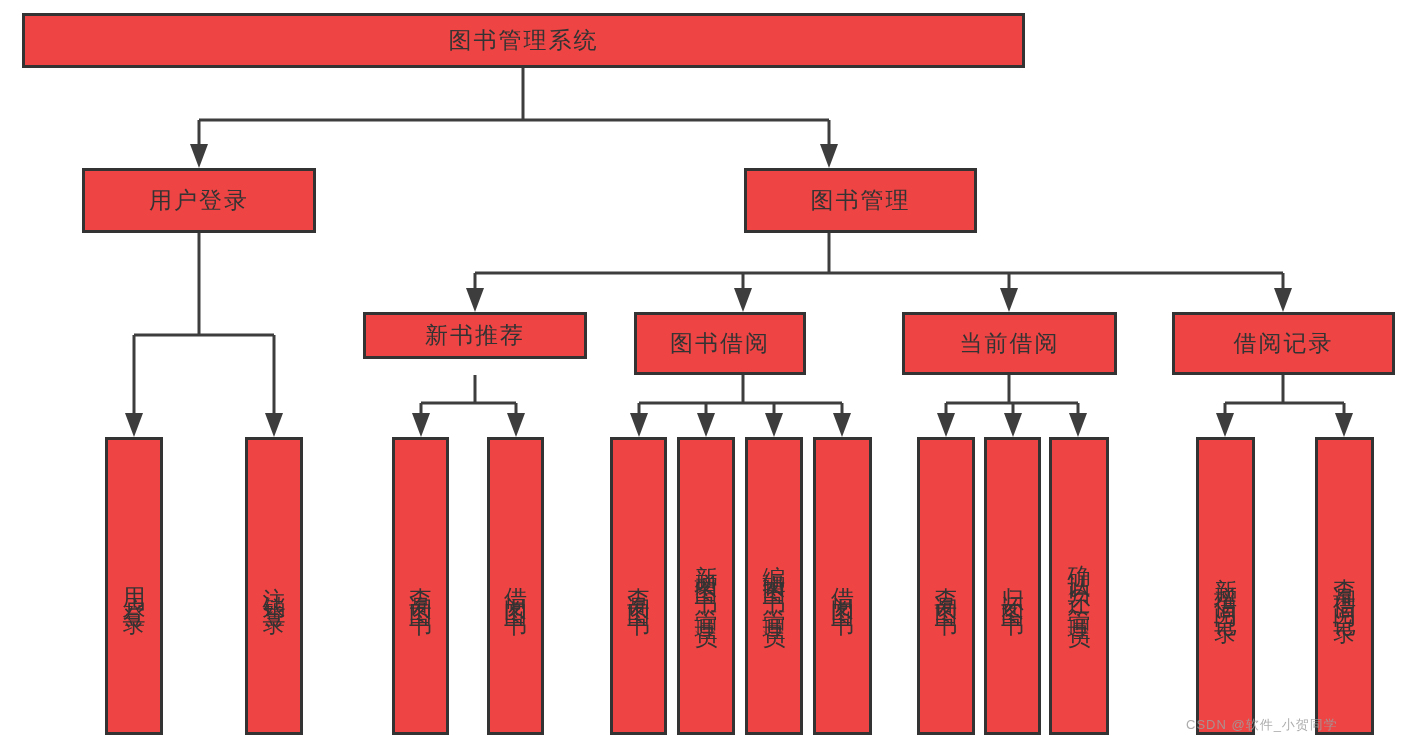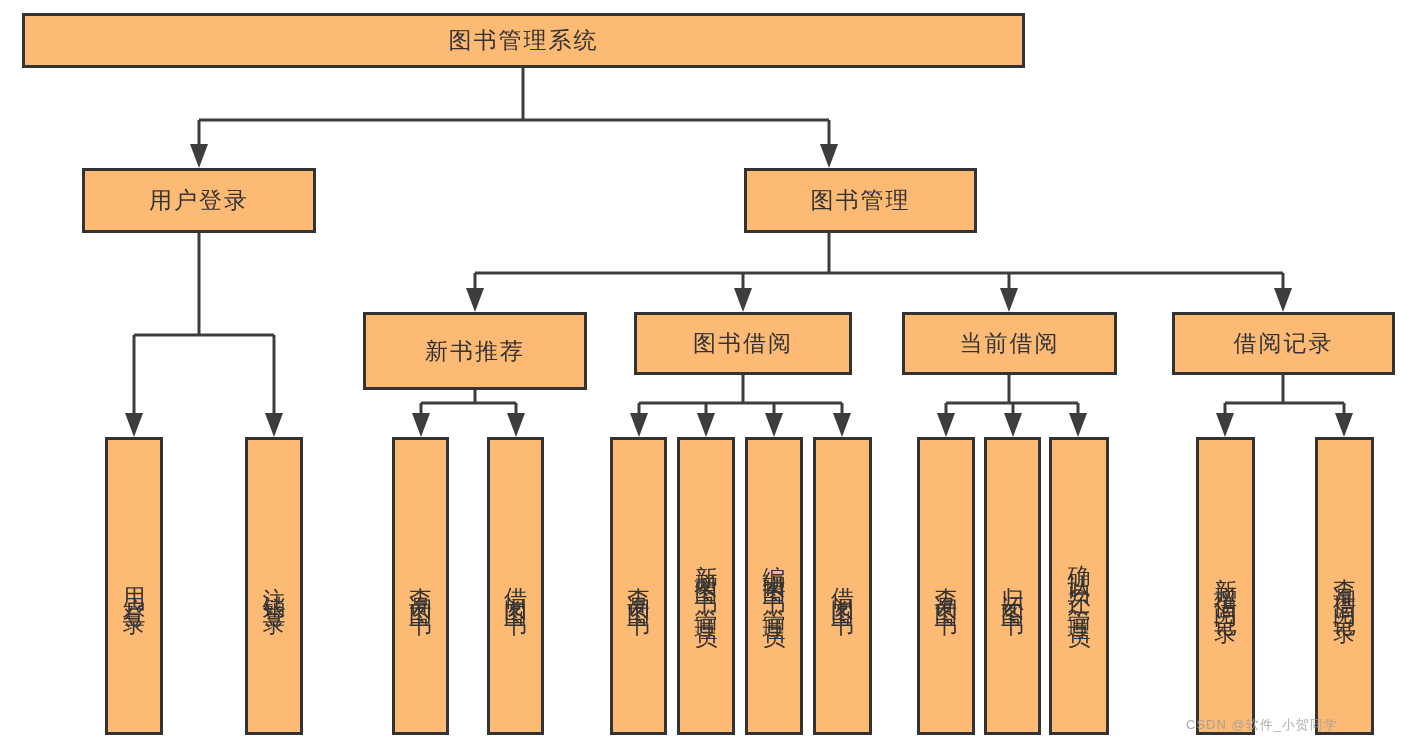--- a/index.html
+++ b/index.html
@@ -8,21 +8,21 @@
     width:1405px;height:747px;
     background:#ffffff;
     font-family:"Liberation Sans", sans-serif;
     overflow:hidden;
   }
   #wires{position:absolute;left:0;top:0;width:1405px;height:747px;}
   .node{
     position:absolute;
     box-sizing:border-box;
     border:3px solid #333333;
-    background:#fdba74;
+    background:#ef4444;
     display:flex;align-items:center;justify-content:center;
     color:#333333;
     font-size:23px;
     letter-spacing:2px;
     white-space:nowrap;
     z-index:2;
   }
   .leaf{
     writing-mode:vertical-rl;
     text-orientation:mixed;
@@ -127,24 +127,24 @@
     <span>图书管理系统</span>
   </div>
 
   <div class="node" style="left:82px;top:168px;width:234px;height:65px;">
     <span>用户登录</span>
   </div>
   <div class="node" style="left:744px;top:168px;width:233px;height:65px;">
     <span>图书管理</span>
   </div>
 
-  <div class="node" style="left:363px;top:312px;width:224px;height:78px;">
+  <div class="node" style="left:363px;top:312px;width:224px;height:47px;">
     <span>新书推荐</span>
   </div>
-  <div class="node" style="left:634px;top:312px;width:218px;height:63px;">
+  <div class="node" style="left:634px;top:312px;width:172px;height:63px;">
     <span>图书借阅</span>
   </div>
   <div class="node" style="left:902px;top:312px;width:215px;height:63px;align-items:center;">
     <span>当前借阅</span>
   </div>
   <div class="node" style="left:1172px;top:312px;width:223px;height:63px;">
     <span>借阅记录</span>
   </div>
 
   <div class="node leaf" style="left:105px;top:437px;width:58px;height:298px;">

